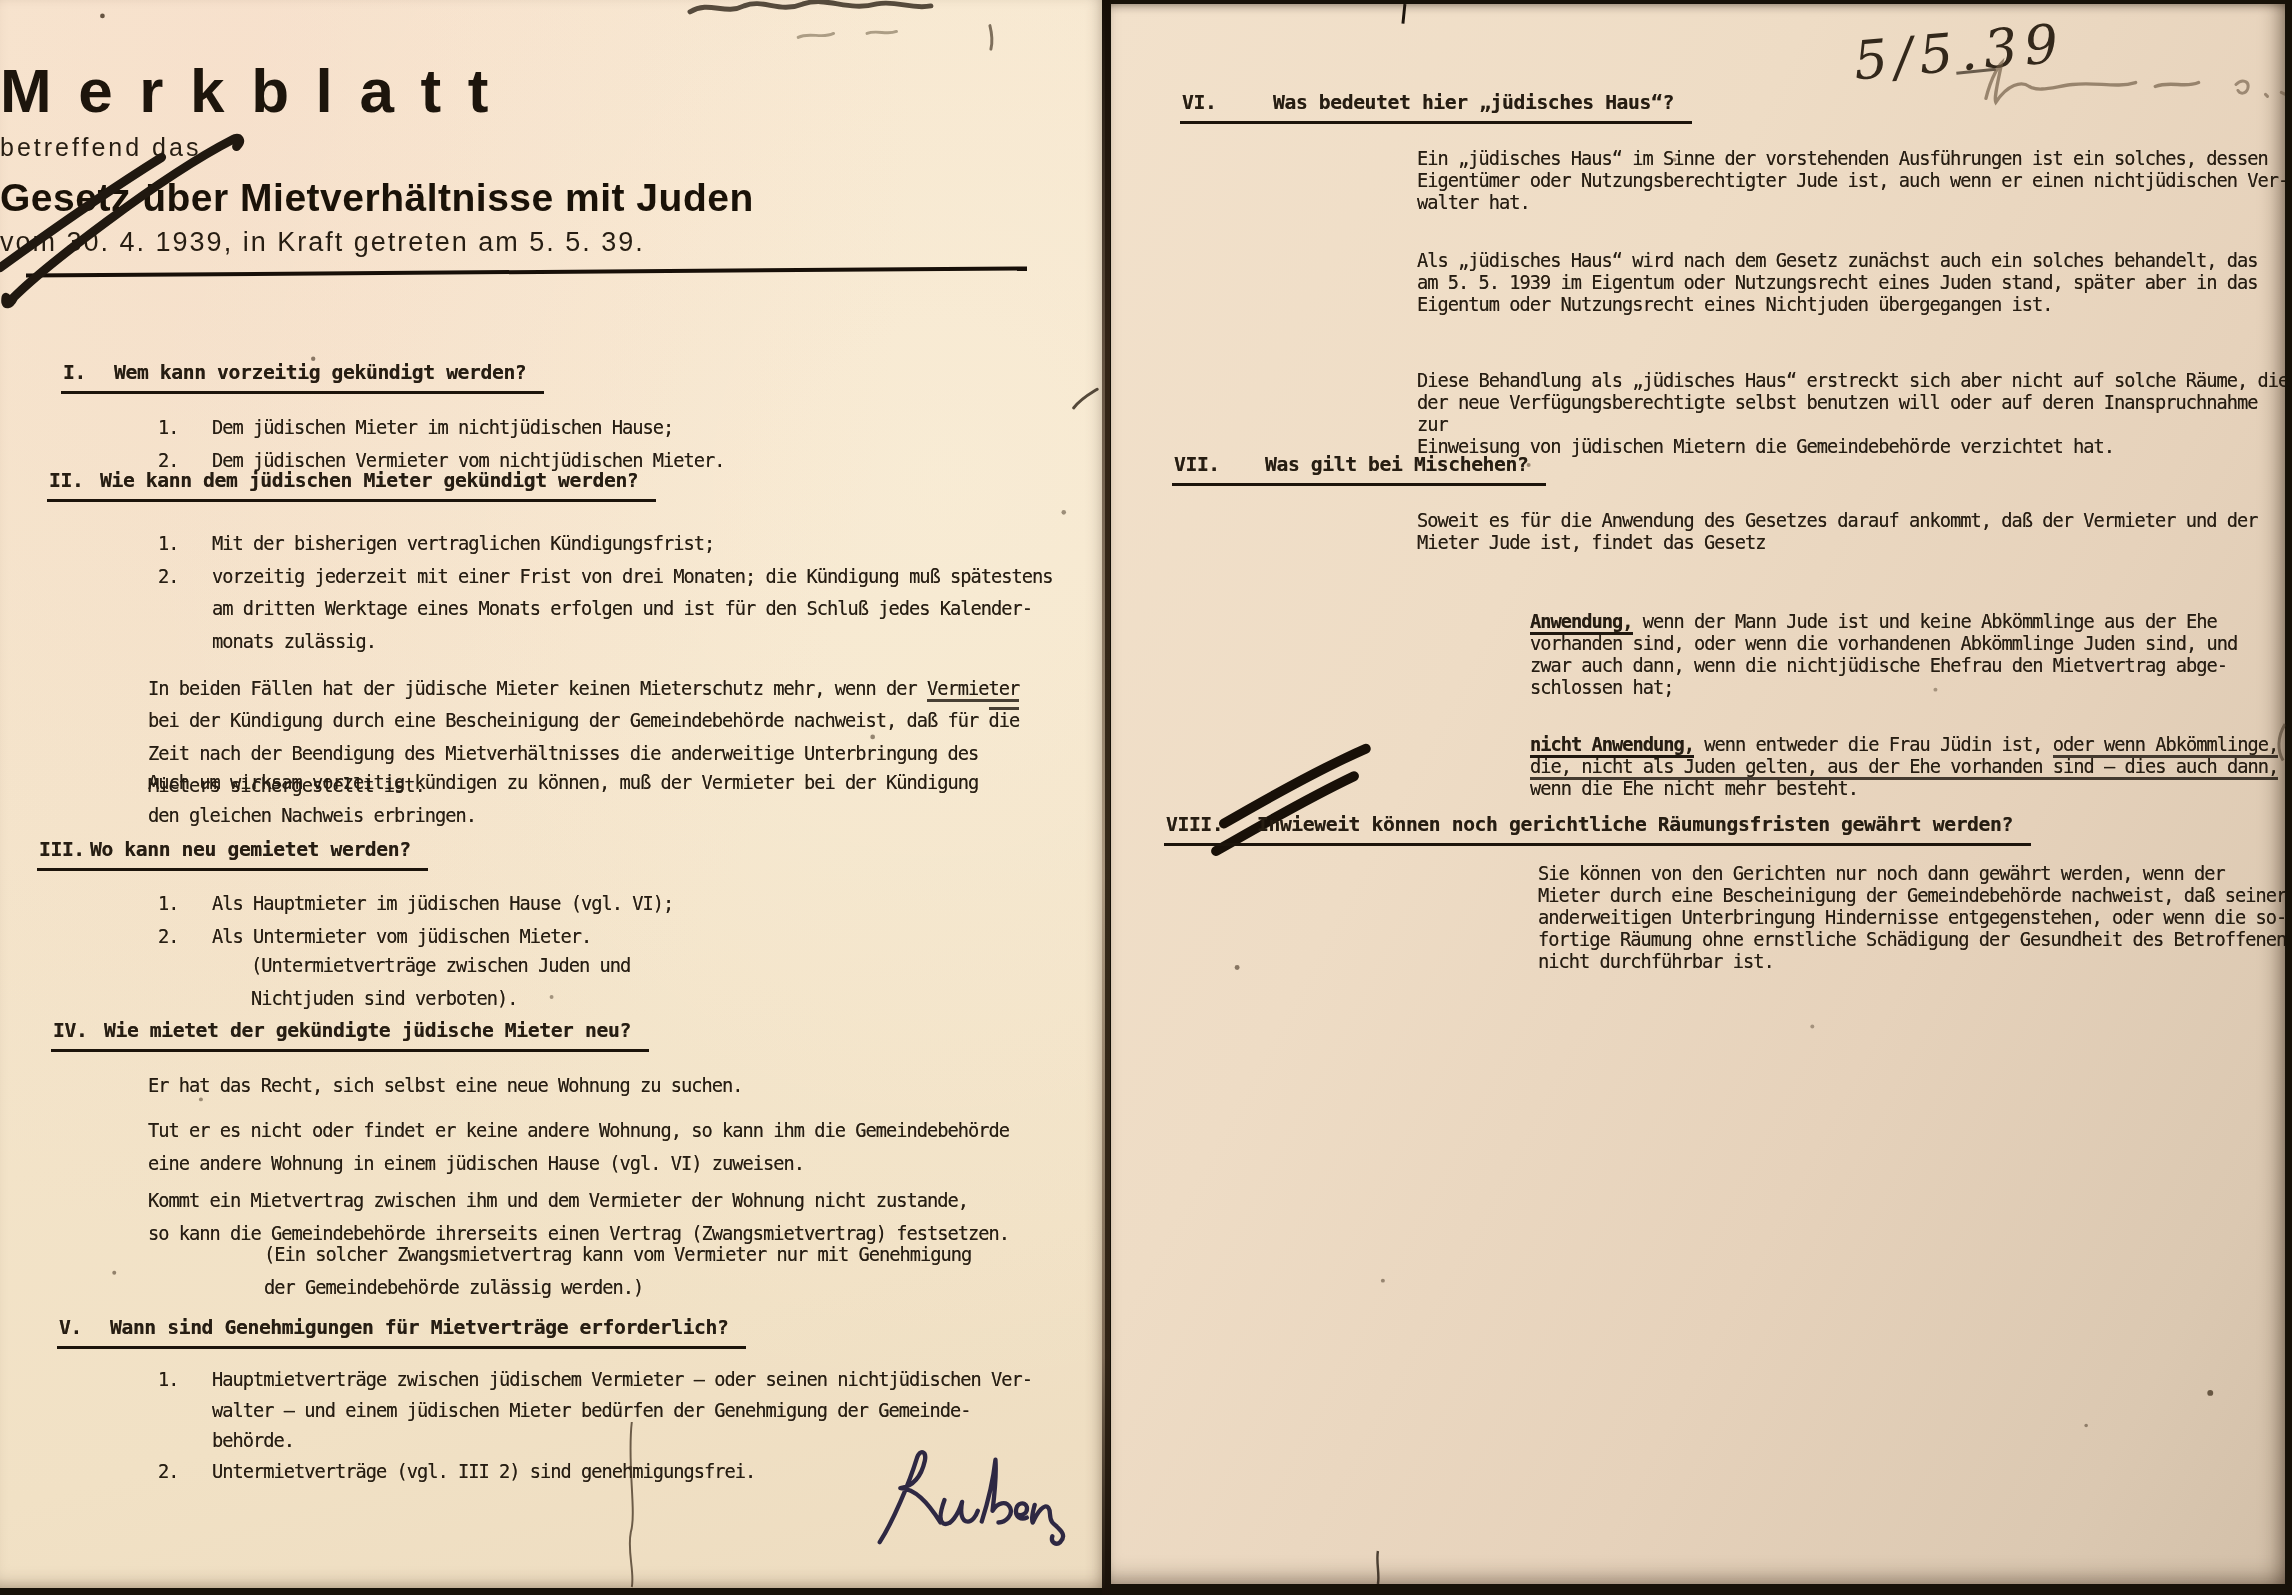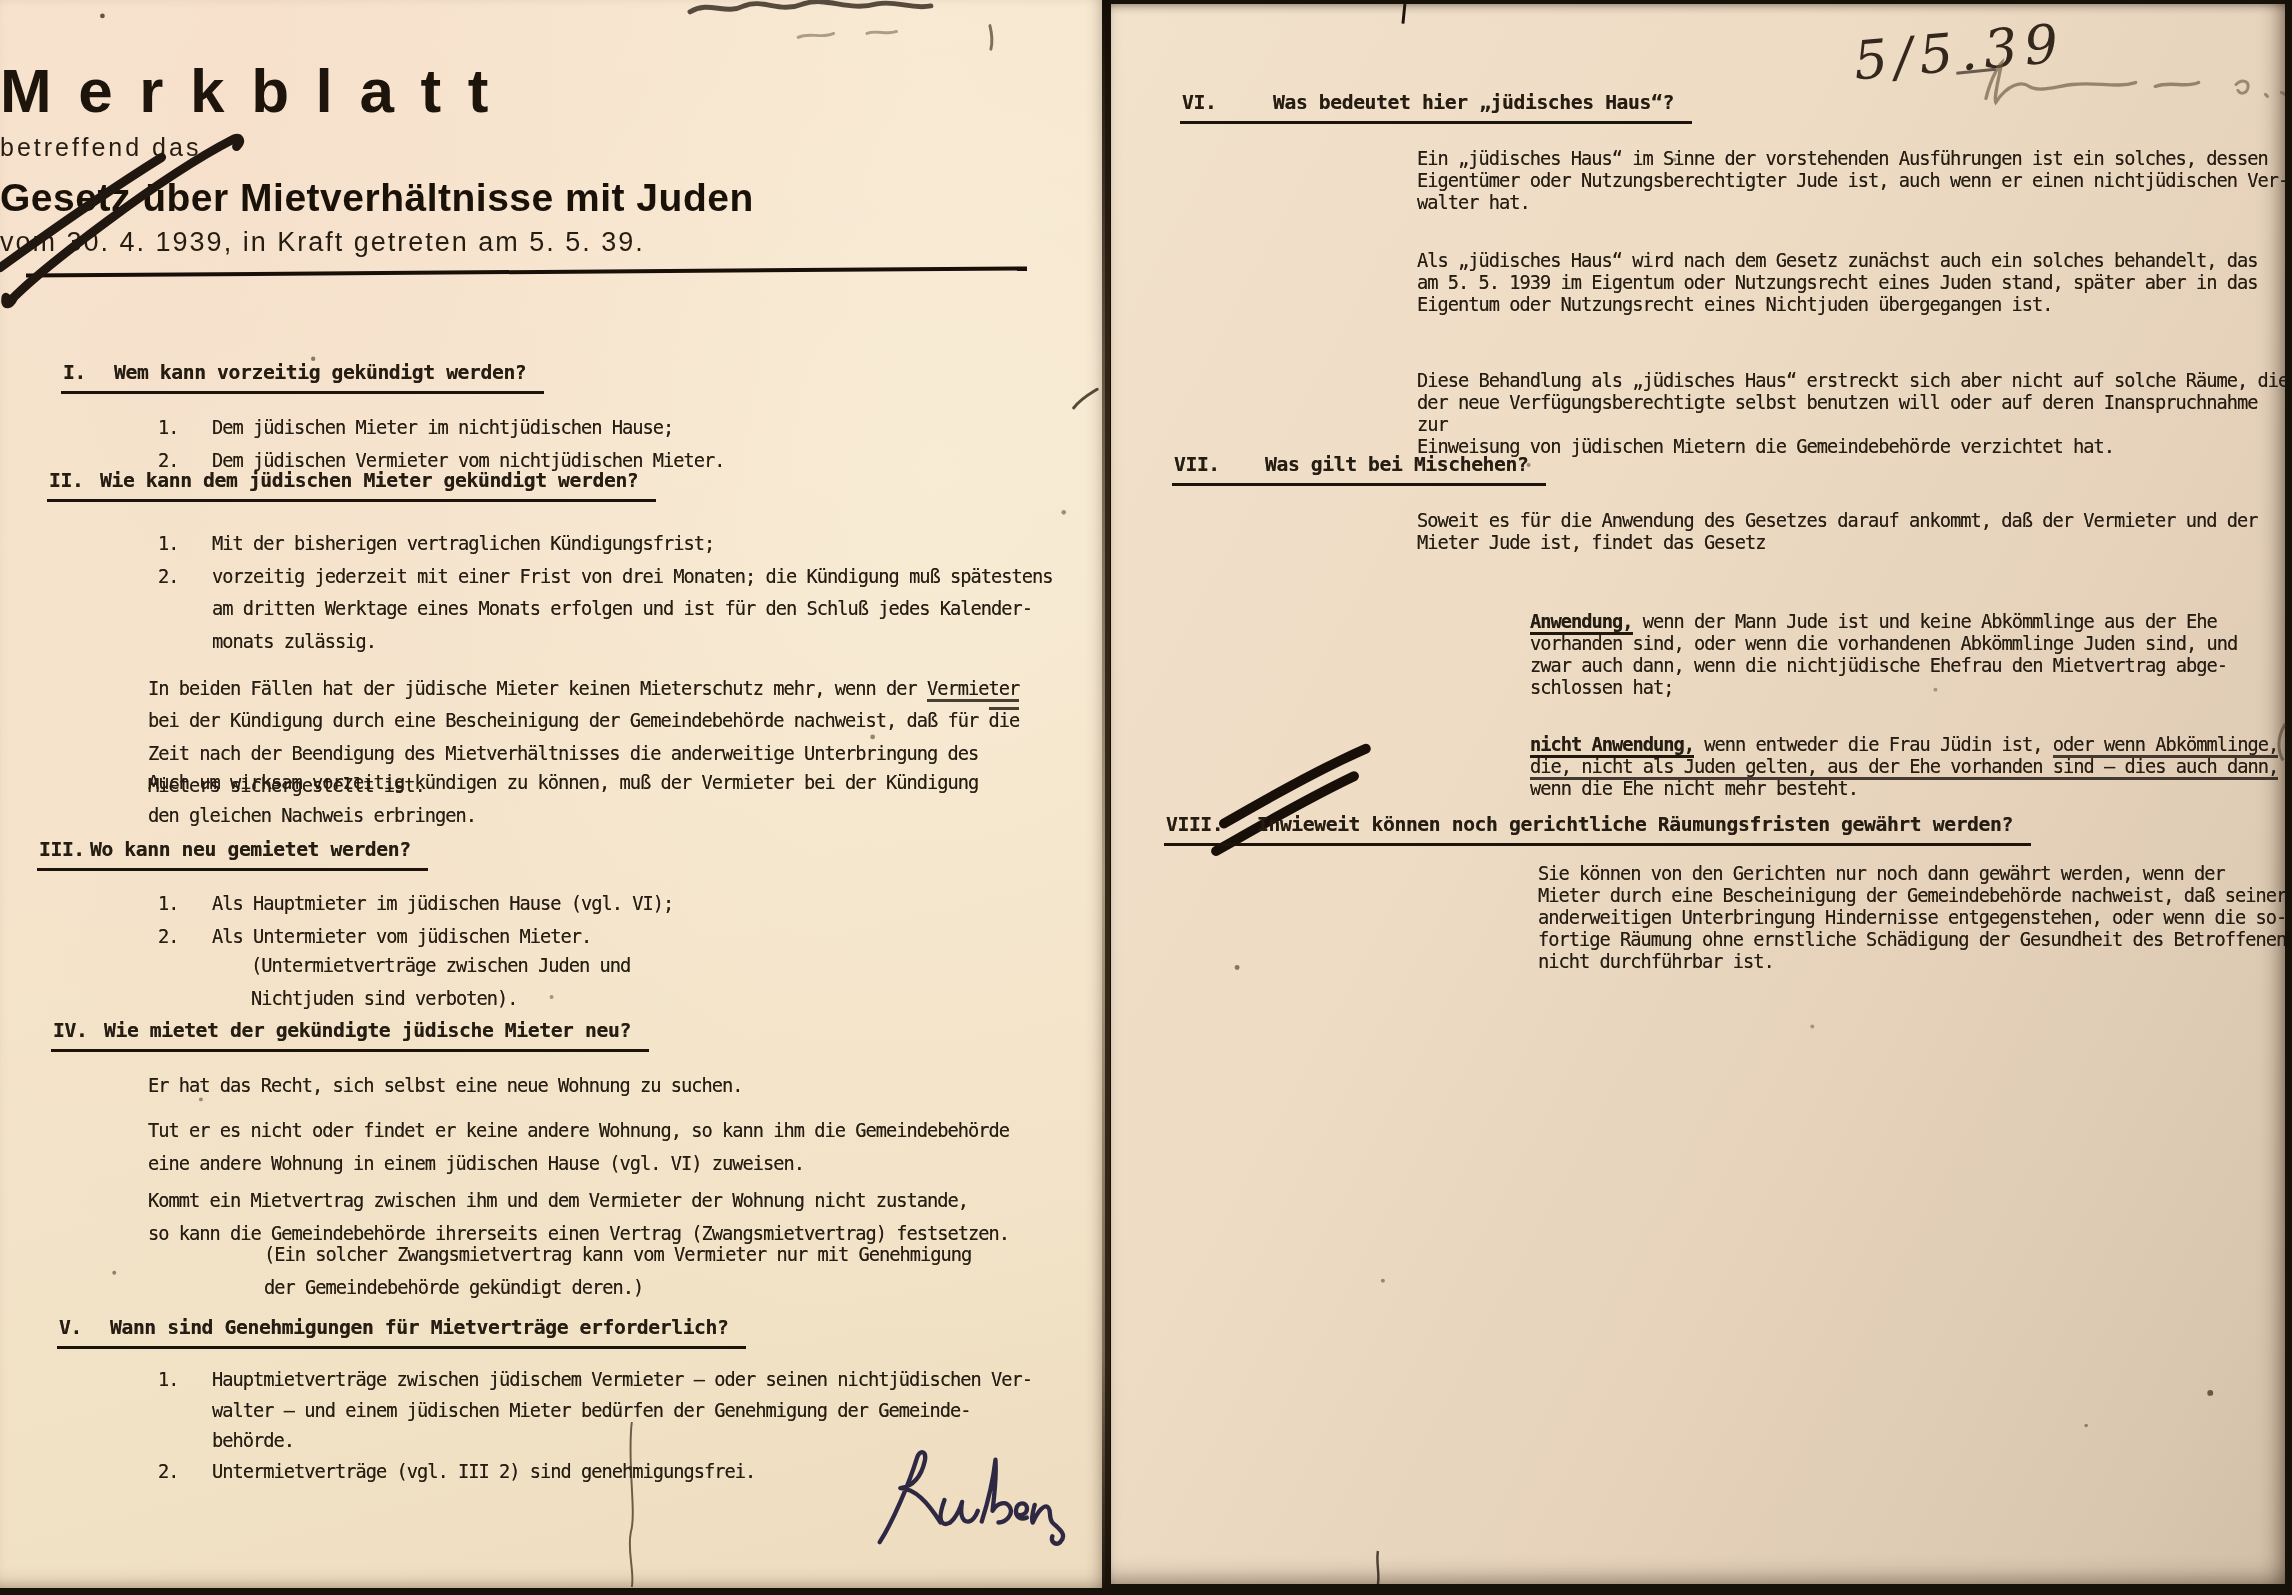--- a/index.html
+++ b/index.html
@@ -132,21 +132,21 @@
 
     <div class="hd txt" style="left:51px;top:1019px">
       <span class="rn">IV.</span><span>Wie mietet der gekündigte jüdische Mieter neu?</span>
     </div>
     <div class="par lp txt" style="left:148px;top:1070px">Er hat das Recht, sich selbst eine neue Wohnung zu suchen.</div>
     <div class="par lp txt" style="left:148px;top:1115px">Tut er es nicht oder findet er keine andere Wohnung, so kann ihm die Gemeindebehörde
 eine andere Wohnung in einem jüdischen Hause (vgl. VI) zuweisen.</div>
     <div class="par lp txt" style="left:148px;top:1185px">Kommt ein Mietvertrag zwischen ihm und dem Vermieter der Wohnung nicht zustande,
 so kann die Gemeindebehörde ihrerseits einen Vertrag (Zwangsmietvertrag) festsetzen.</div>
     <div class="par lp txt" style="left:264px;top:1239px;width:749px">(Ein solcher Zwangsmietvertrag kann vom Vermieter nur mit Genehmigung
-der Gemeindebehörde gekündigt deren.)</div>
+der Gemeindebehörde zulässig werden.)</div>
 
     <div class="hd txt" style="left:57px;top:1316px">
       <span class="rn">V.</span><span>Wann sind Genehmigungen für Mietverträge erforderlich?</span>
     </div>
     <div class="list txt" style="left:158px;top:1365px">
       <div class="row" style="line-height:30.5px">
           <span class="num">1.</span>
           <span class="itx">Hauptmietverträge zwischen jüdischem Vermieter — oder seinen nichtjüdischen Ver-
 walter — und einem jüdischen Mieter bedürfen der Genehmigung der Gemeinde-
 behörde.</span>

